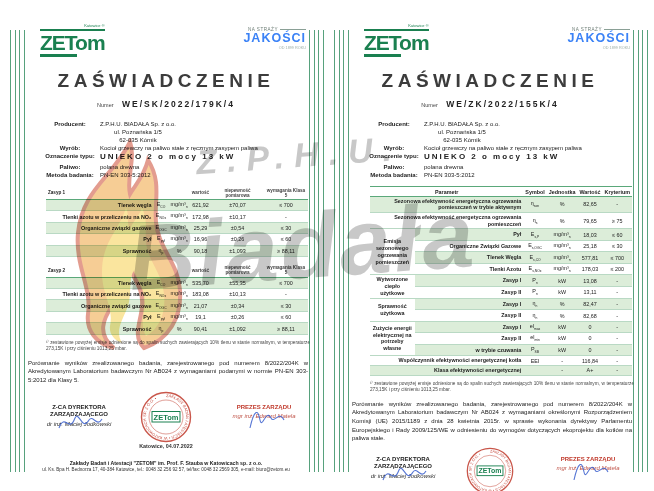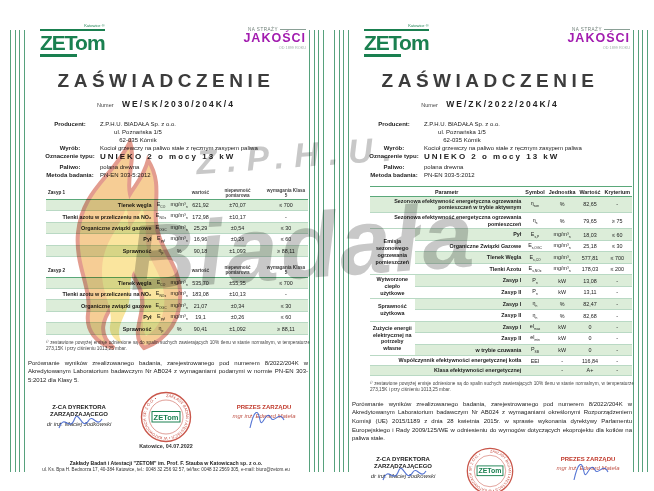--- a/index.html
+++ b/index.html
@@ -19,21 +19,21 @@
   .cert-header{display:flex;justify-content:space-between;align-items:flex-start;
     padding:4px 10px 0 24px;height:38px;}
   .logo-wrap{line-height:1;}
   .logo-sub{font-size:4px;color:#1a8050;text-align:right;margin-bottom:1px;}
   .logo-text{font-size:21px;font-weight:800;color:#1a8050;letter-spacing:-1px;
     border-top:2.5px solid #1a8050;padding-top:1px;}
   .logo-bar{height:2.5px;background:#1a8050;width:58%;margin-top:1px;}
   .quality{text-align:right;line-height:1.1;margin-top:3px;}
   .q-top{font-size:4.6px;color:#6d7d76;letter-spacing:.5px;}
   .q-top .q-line{display:inline-block;width:26px;border-top:.8px solid #8aa096;vertical-align:middle;margin-left:2px;}
-  .q-main{font-size:12.5px;color:#a21caf;letter-spacing:1px;font-weight:bold;}
+  .q-main{font-size:12.5px;color:#3b82f6;letter-spacing:1px;font-weight:bold;}
   .q-sub{font-size:3.8px;color:#9fb0a8;}
 
   .cert-title{text-align:center;font-size:19px;font-weight:bold;letter-spacing:4.5px;
     color:#3c3c3c;margin-top:8px;}
   .cert-number{text-align:center;margin-top:1px;}
   .num-label{font-size:5.5px;color:#444;margin-right:4px;}
   .num-val{font-size:8.5px;font-weight:bold;letter-spacing:2px;color:#222;}
 
   .info{margin:9px 0 0 24px;font-size:6px;line-height:1.35;}
   .info-row{display:flex;text-align:center;}
@@ -103,21 +103,21 @@
     <div class="quality">
       <div class="q-top"><span>NA STRAŻY</span><span class="q-line"></span></div>
       <div class="q-main">JAKOŚCI</div>
       <div class="q-sub">OD 1899 ROKU</div>
     </div>
   </div>
 
   <div class="cert-title">ZAŚWIADCZENIE</div>
   <div class="cert-number">
     <span class="num-label">Numer</span>
-    <span class="num-val">WE/SK/2030/204K/4</span>
+    <span class="num-val">WE/SK/2022/179K/4</span>
   </div>
 
   <div class="info">
     <div class="info-row">
       <div class="info-label">Producent:</div>
       <div class="info-value">
         <div>Z.P.H.U. BIADAŁA Sp. z o.o.</div>
         <div>ul. Poznańska 1/5</div>
         <div>62-035 Kórnik</div>
       </div>
@@ -291,21 +291,21 @@
     <div class="quality">
       <div class="q-top"><span>NA STRAŻY</span><span class="q-line"></span></div>
       <div class="q-main">JAKOŚCI</div>
       <div class="q-sub">OD 1899 ROKU</div>
     </div>
   </div>
 
   <div class="cert-title">ZAŚWIADCZENIE</div>
   <div class="cert-number">
     <span class="num-label">Numer</span>
-    <span class="num-val">WE/ZK/2022/204K/4</span>
+    <span class="num-val">WE/ZK/2022/155K/4</span>
   </div>
 
   <div class="info">
     <div class="info-row">
       <div class="info-label">Producent:</div>
       <div class="info-value">
         <div>Z.P.H.U. BIADAŁA Sp. z o.o.</div>
         <div>ul. Poznańska 1/5</div>
         <div>62-035 Kórnik</div>
       </div>

